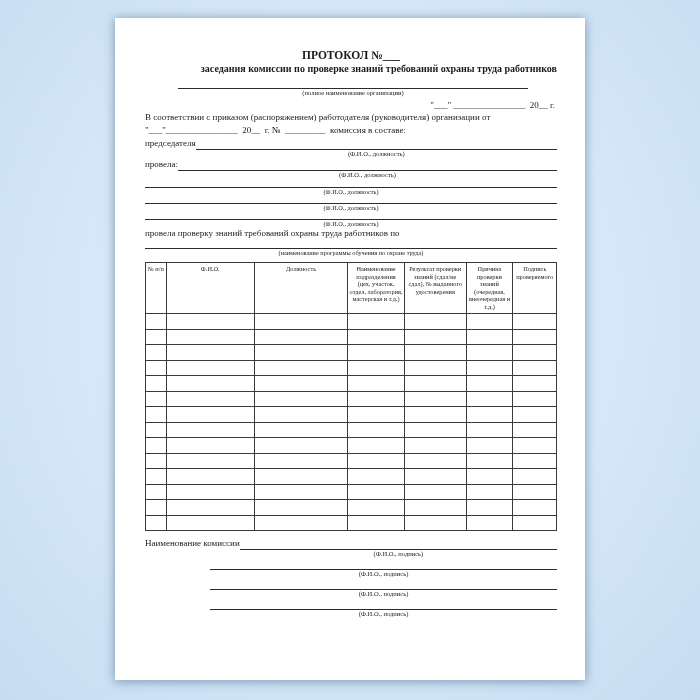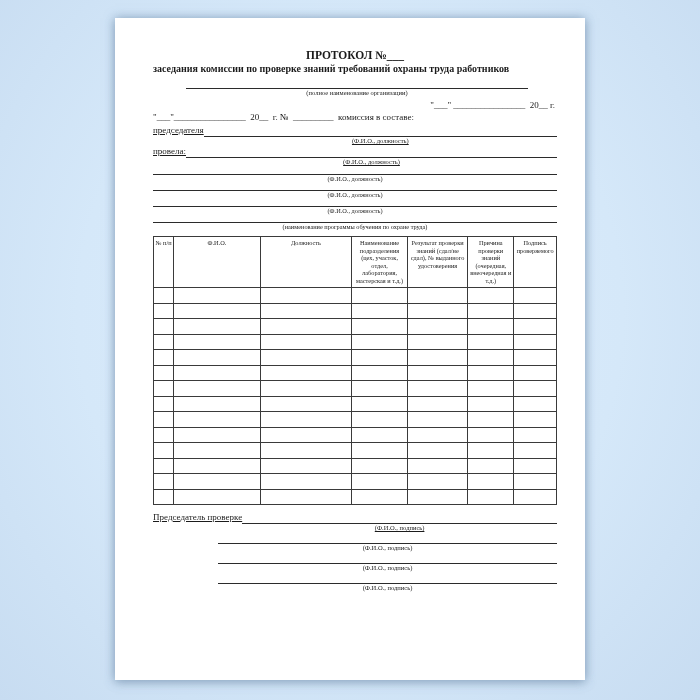--- a/index.html
+++ b/index.html
@@ -7,35 +7,35 @@
     width:700px;height:700px;position:relative;overflow:hidden;
     background:radial-gradient(ellipse at 50% 45%, #ddeefd 0%, #d5e8f9 55%, #c7dcf1 100%);
     font-family:"Liberation Serif","DejaVu Serif",serif;
     color:#1b1b1b;
   }
   .page{
     position:absolute;left:115px;top:18px;width:470px;height:662px;
     background:#ffffff;
     box-shadow:0 0 10px rgba(105,135,165,.6), 0 3px 9px rgba(105,135,165,.35);
   }
-  .content{padding:30px 28px 0 38px;}
+  .content{padding:30px 28px 0 30px;}
 
   .title{font-size:11.5px;line-height:14px;font-weight:bold;text-align:center;}
-  .subtitle{font-size:10px;line-height:14px;font-weight:bold;text-align:left;}
+  .subtitle{font-size:10px;line-height:14px;font-weight:bold;text-align:right;}
 
   .org-block{margin:2px 29px 0 33px;}
   .org-block .rule{display:block;height:10px;border-bottom:1px solid #2b2b2b;}
   .cap{display:block;font-size:6.5px;line-height:8px;height:8px;text-align:center;color:#222;white-space:nowrap;overflow:visible;}
 
   .date-row{margin-top:2px;font-size:9px;line-height:12px;text-align:right;padding-right:2px;white-space:pre;}
 
   .intro{font-size:9px;line-height:13px;}
   .intro div{white-space:pre-wrap;}
 
-  .sig-row{display:flex;text-decoration:underline;}
+  .sig-row{display:flex;}
   .sig-row .lbl{font-size:9px;line-height:12px;white-space:nowrap;}
   .sig-row .fill{flex:1;display:flex;flex-direction:column;min-width:0;}
   .rule{border-bottom:1px solid #2b2b2b;}
   .r12{height:12px;}
   .r11{height:11px;}
   .r10{height:10px;}
   .r8{height:8px;}
   .cap7{height:7px;line-height:7px;font-size:6.3px;}
 
   .plain-row .fill{display:flex;flex-direction:column;}
@@ -67,20 +67,21 @@
     <div class="subtitle">заседания комиссии по проверке знаний требований охраны труда работников</div>
 
     <div class="org-block">
       <span class="rule"></span>
       <span class="cap">(полное наименование организации)</span>
     </div>
 
     <div class="date-row">"___" ________________  20__ г.</div>
 
     <div class="intro">
+      <div>В соответствии с приказом (распоряжением) работодателя (руководителя) организации от</div>
       <div>"___"________________  20__  г. №  _________  комиссия в составе:</div>
     </div>
 
     <div class="sig-row">
       <span class="lbl">председателя</span>
       <span class="fill">
         <span class="rule r12"></span>
         <span class="cap">(Ф.И.О., должность)</span>
       </span>
     </div>
@@ -107,20 +108,21 @@
           </span>
         </div>
         <div class="plain-row">
           <span class="fill">
             <span class="rule r8"></span>
             <span class="cap cap7">(Ф.И.О., должность)</span>
           </span>
         </div>
       </div>
 
+    <div class="body-line">провела проверку знаний требований охраны труда работников по</div>
 
     <div class="plain-row">
       <span class="fill">
         <span class="rule r8"></span>
         <span class="cap cap7">(наименование программы обучения по охране труда)</span>
       </span>
     </div>
 
 
     <table class="grid">
@@ -269,21 +271,21 @@
             <td></td>
             <td></td>
             <td></td>
             <td></td>
           </tr>
         </tbody>
       </table>
 
     <div class="footer">
       <div class="sig-row">
-        <span class="lbl">Председатель проверке</span>
+        <span class="lbl">Наименование комиссии</span>
         <span class="fill">
           <span class="rule r12"></span>
           <span class="cap">(Ф.И.О., подпись)</span>
         </span>
       </div>
       <div id="extra-sign-lines">
           <div class="plain-row indent">
             <span class="fill">
               <span class="rule r11"></span>
               <span class="cap ">(Ф.И.О., подпись)</span>

